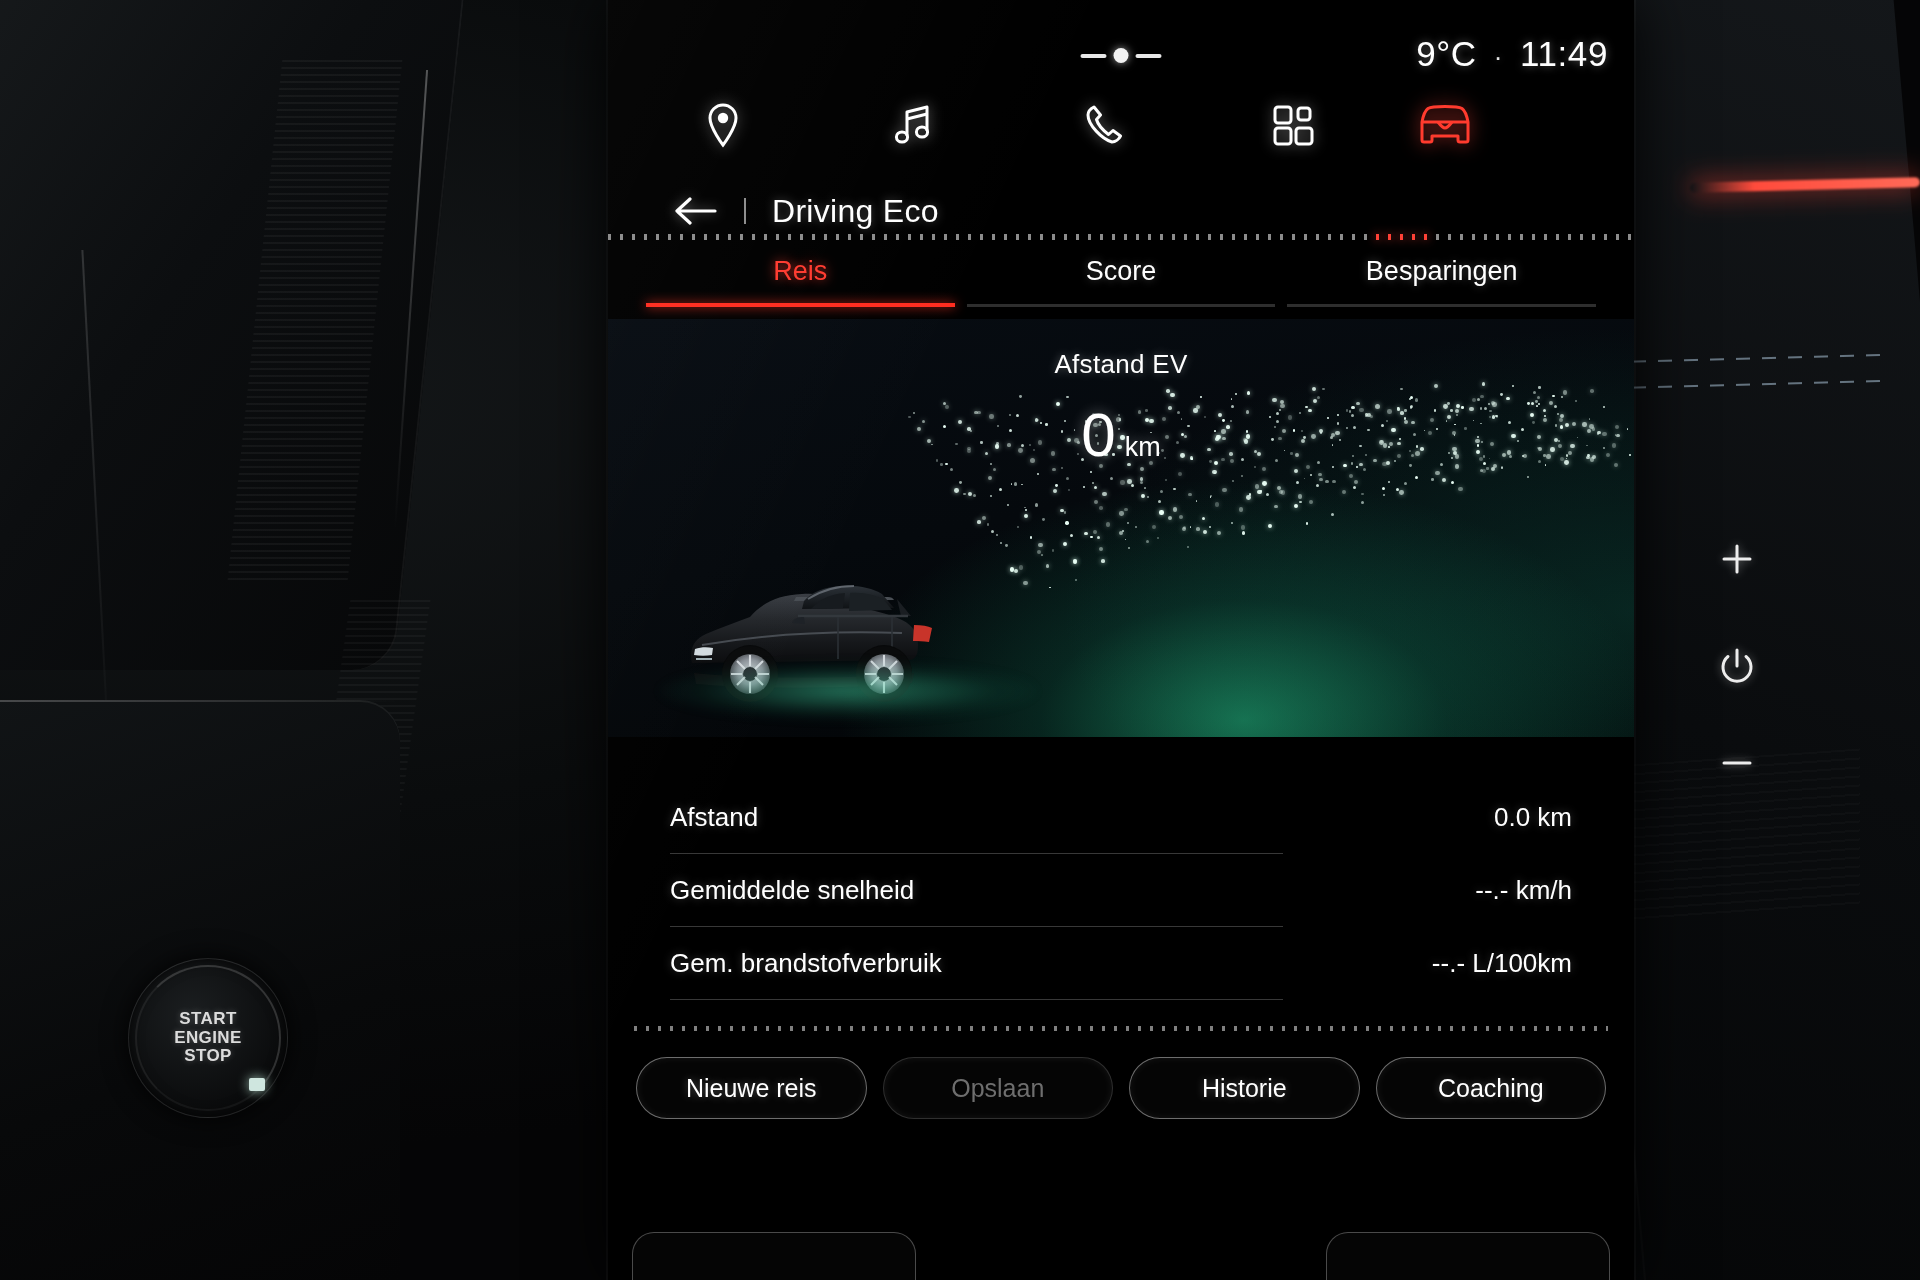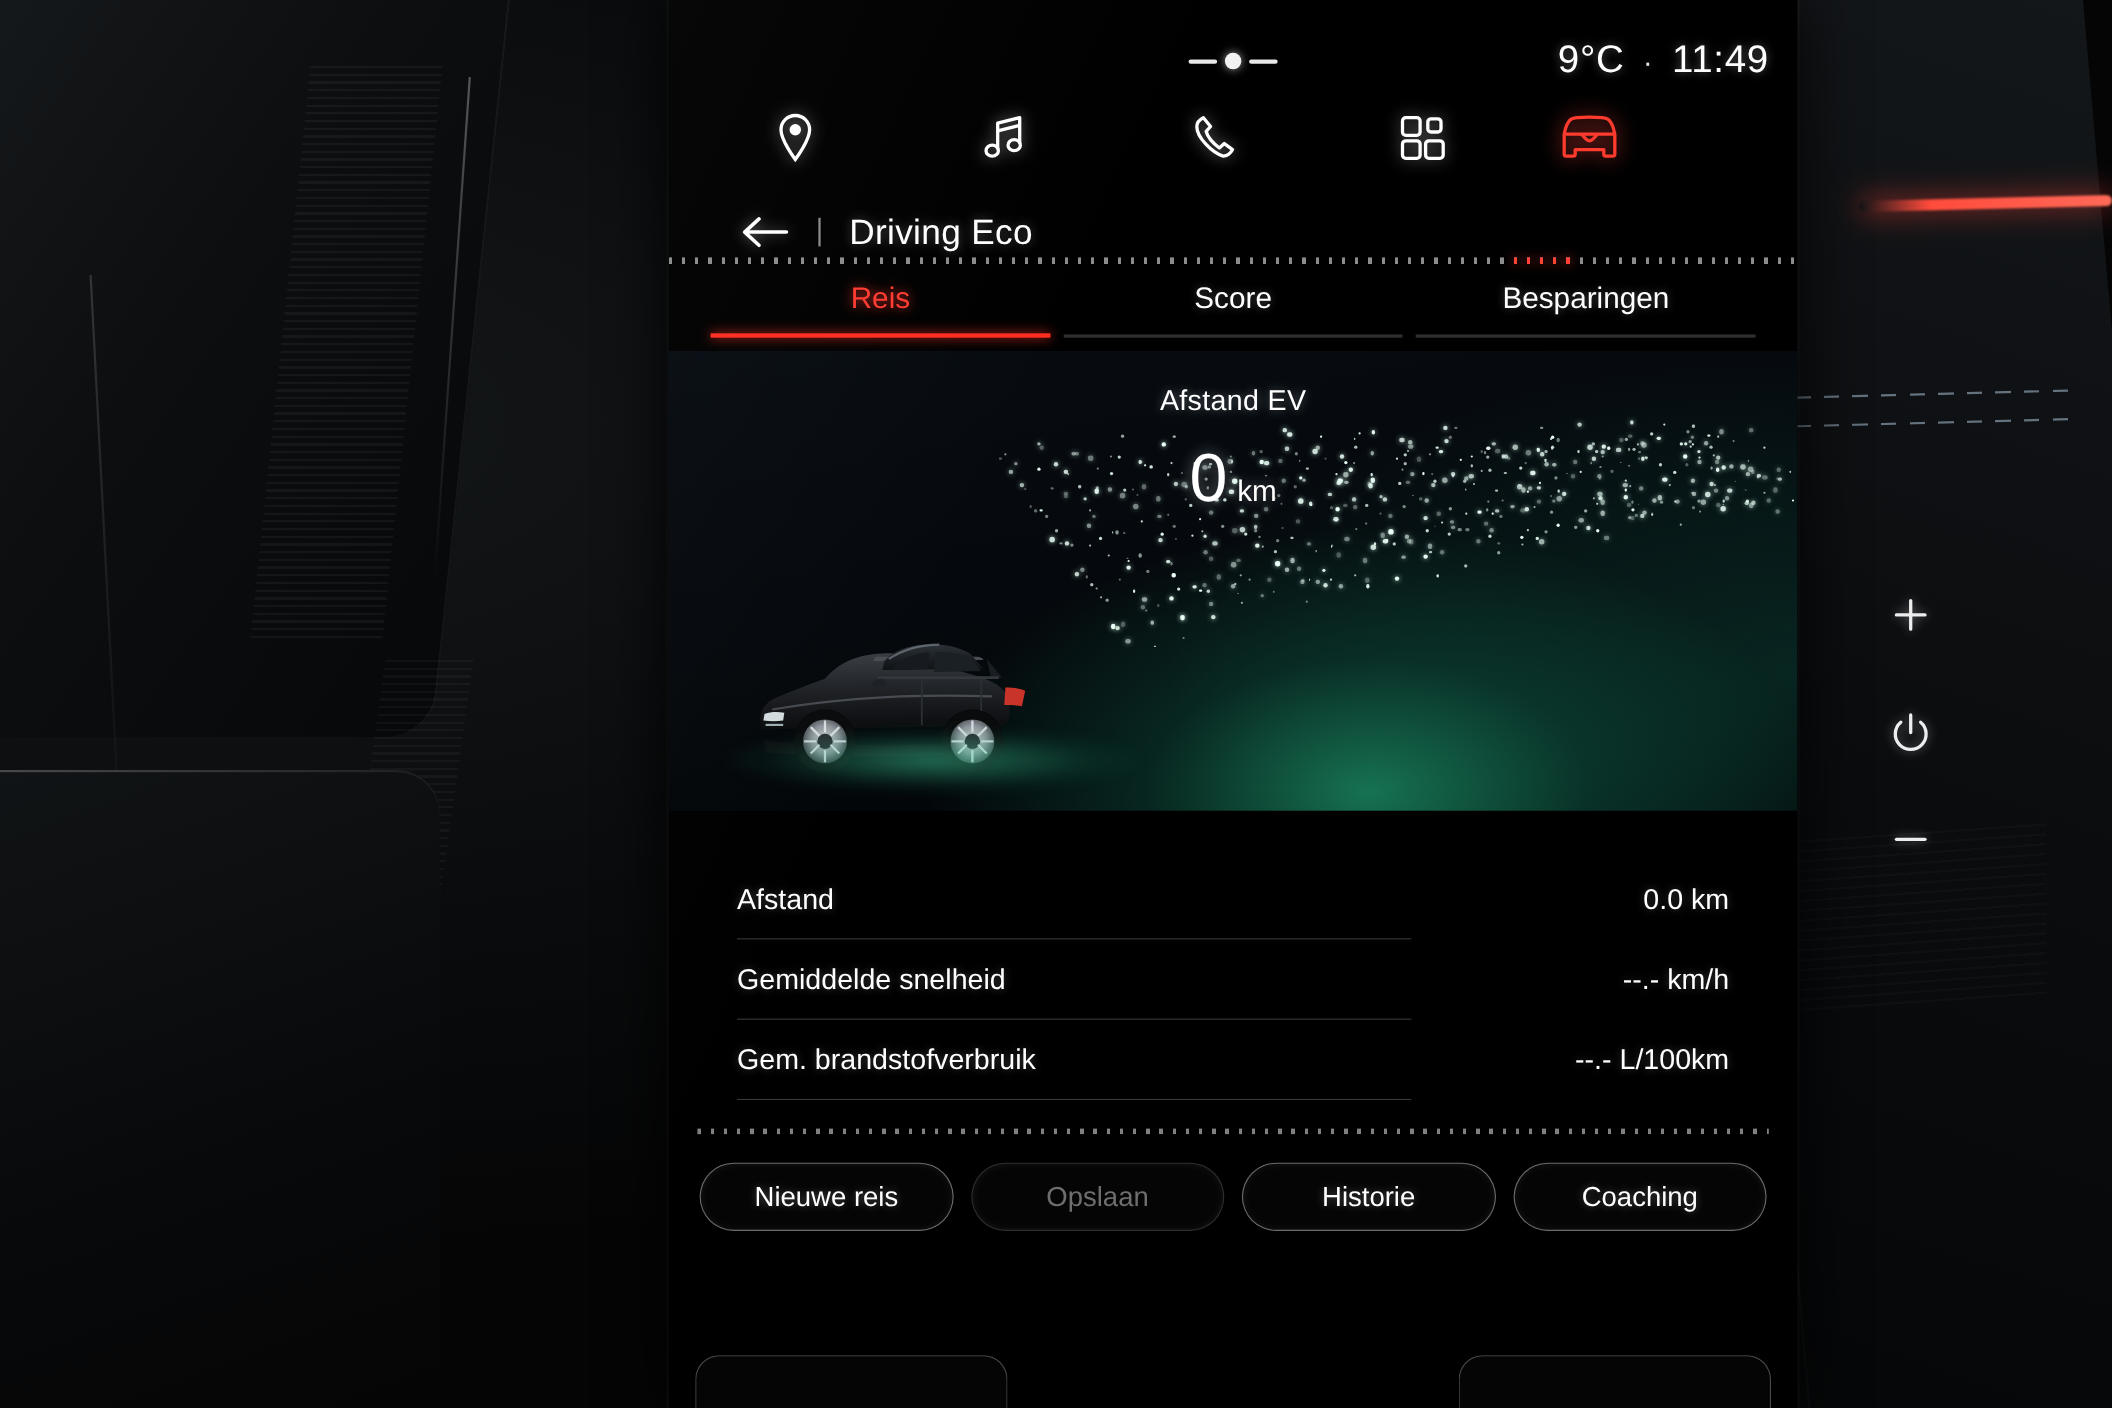--- a/index.html
+++ b/index.html
@@ -170,20 +170,29 @@
   <div class="dash"></div>
   <div class="dash-left-panel"></div>
   <div class="dash-vent"></div>
   <div class="dash-vent2"></div>
   <div class="edge-hi hl1"></div>
   <div class="edge-hi hl2"></div>
   <div class="edge-hi hl3"></div>
   <div class="dash-lower"></div>
   <div class="console-seam"></div>
 
+  <div class="start-btn">
+    <div class="start-ring"></div>
+    <div class="start-txt">
+      <div>START</div>
+      <div>ENGINE</div>
+      <div>STOP</div>
+    </div>
+    <div class="start-led"></div>
+  </div>
 
   <div class="dash-right"></div>
   <div class="dash-right-seam"></div>
   <div class="ambient"></div>
   <div class="stitch"></div>
   <div class="stitch stitch2"></div>
   <div class="vent-right"></div>
 
   <div class="hw-keys">
     <div class="hw-key">

